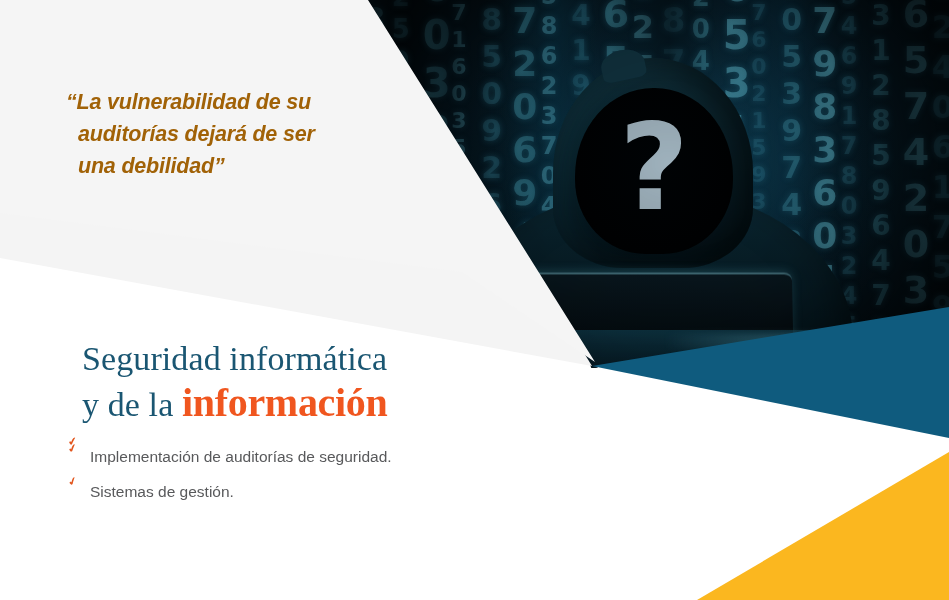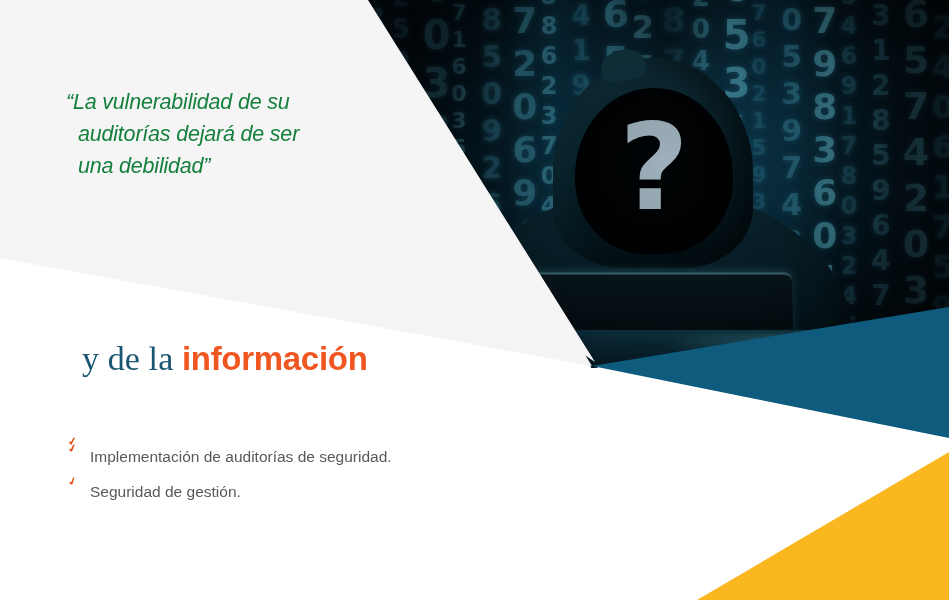--- a/index.html
+++ b/index.html
@@ -193,46 +193,46 @@
   .shape-yellow {
     background: #fbb71f;
     clip-path: polygon(949px 452px, 949px 600px, 697px 600px);
   }
 
   
   .quote {
     position: absolute;
     left: 66px; top: 86px;
     width: 300px;
-    color: #15803d;
+    color: #a16207;
     font-family: "Liberation Sans", sans-serif;
     font-style: italic;
-    font-weight: 400;
+    font-weight: 700;
     font-size: 21.5px;
     line-height: 32px;
     letter-spacing: -0.2px;
   }
   .quote-line { display: block; white-space: nowrap; }
   .quote-line.indent { padding-left: 12px; }
 
   .headline {
     position: absolute;
     left: 82px; top: 337px;
     color: #1a5672;
     font-family: "Liberation Serif", serif;
     font-size: 34px;
     line-height: 44px;
     letter-spacing: 0.1px;
   }
   .headline-line { display: block; white-space: nowrap; }
   .headline strong {
     color: #f0561f;
     font-weight: 700;
-    font-family: Liberation Sans, sans-serif;
-    font-size: 33px;
+    font-family: Liberation Serif, serif;
+    font-size: 40px;
     letter-spacing: -0.3px;
   }
 
   .bullets {
     position: absolute;
     left: 66px; top: 434px;
     width: 430px;
   }
   .bullet {
     position: relative;
@@ -291,22 +291,23 @@
   <div class="shape shape-blue"></div>
   <div class="shape shape-yellow"></div>
 
   <div class="quote">
     <span class="quote-line">“La vulnerabilidad de su</span>
     <span class="quote-line indent">auditorías dejará de ser</span>
     <span class="quote-line indent">una debilidad”</span>
   </div>
 
   <div class="headline">
+    <span class="headline-line">Seguridad informática</span>
     <span class="headline-line"><span>y de la </span><strong>información</strong></span>
   </div>
 
   <div class="bullets" id="bullet-list">
       <div class="bullet"><span class="check">✔</span></div>
       <div class="bullet"><span class="check">✔</span><span>Implementación de auditorías de seguridad.</span></div>
-      <div class="bullet"><span class="check">✔</span><span>Seguridad de gestión.</span></div>
+      <div class="bullet"><span class="check">✔</span><span>Sistemas de gestión.</span></div>
     </div>
 
 </div>
 
 </body></html>

